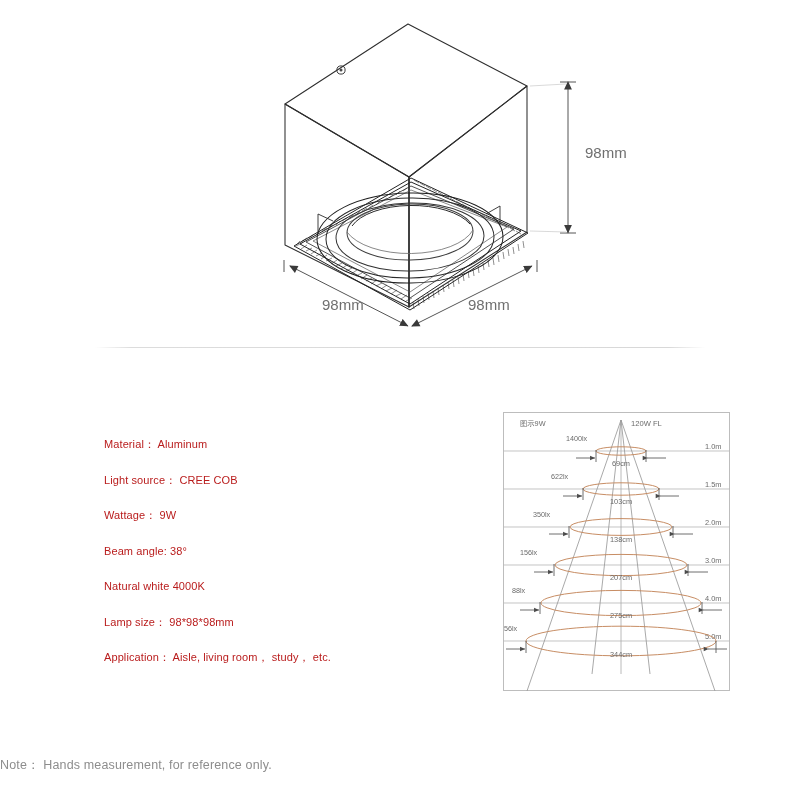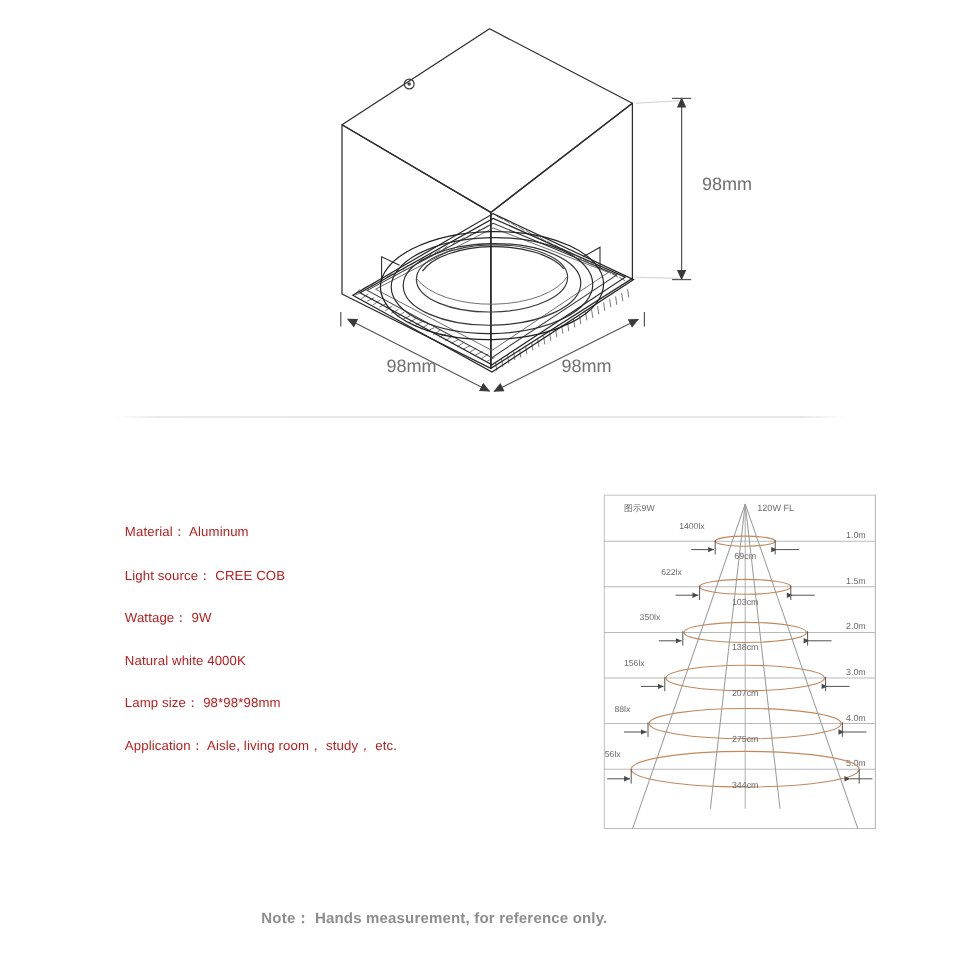--- a/index.html
+++ b/index.html
@@ -37,25 +37,23 @@
 
   
   #beam-diagram{
     position:absolute;left:479px;top:412px;width:227px;height:279px;padding-left:24px;
   }
   #beam-diagram svg{display:block;}
 
   
   #footer-note{
     position:absolute;left:0;top:757px;width:724px;
-    text-align:center;
     color:#8d8d8d;
     font-size:12.5px;
     letter-spacing:.15px;
-    font-weight:bold;
   }
 </style>
 </head>
 <body>
 
 <div class="stage">
 
   <div id="product-drawing">
     <svg width="800" height="330" viewBox="0 0 800 330" xmlns="http://www.w3.org/2000/svg">
       <defs>
@@ -150,20 +148,21 @@
       </g>
     </svg>
   </div>
 
   <div id="section-divider"></div>
 
   <div id="spec-list">
     <div class="spec-line">Material：  Aluminum</div>
     <div class="spec-line">Light source：  CREE COB</div>
     <div class="spec-line">Wattage：  9W</div>
+    <div class="spec-line">Beam angle: 38°</div>
     <div class="spec-line">Natural white 4000K</div>
     <div class="spec-line">Lamp size：  98*98*98mm</div>
     <div class="spec-line">Application：  Aisle, living room，  study，  etc.</div>
   </div>
 
   <div id="beam-diagram">
     <svg width="227" height="279" viewBox="0 0 227 279" xmlns="http://www.w3.org/2000/svg" font-family="Liberation Sans, sans-serif">
       <defs>
         <marker id="bArrR" markerWidth="7" markerHeight="7" refX="6.2" refY="3.5" orient="auto">
           <path d="M0,0.7 L6.2,3.5 L0,6.3 Z" fill="#4a4a4a"></path>

